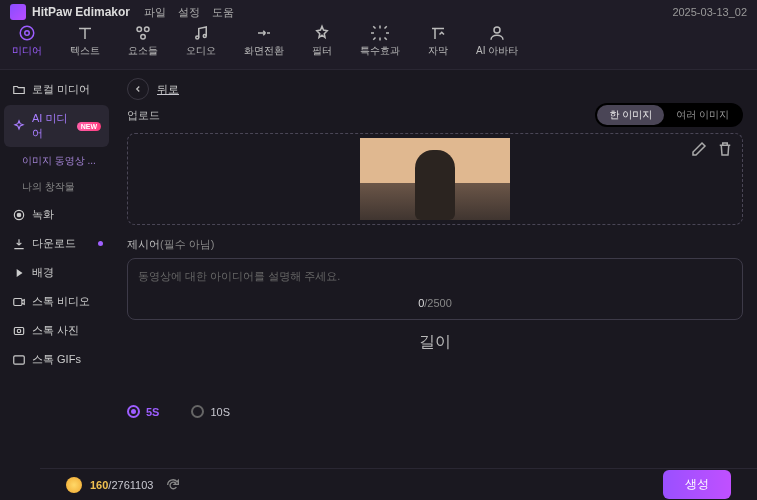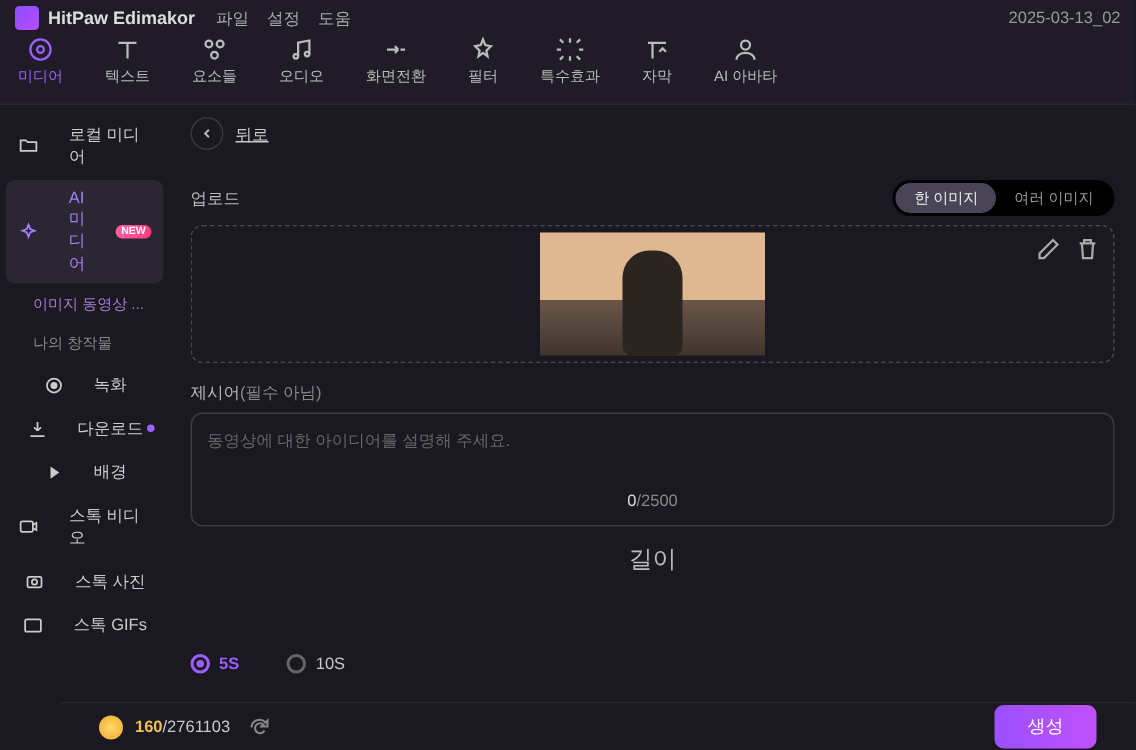--- a/index.html
+++ b/index.html
@@ -60,28 +60,27 @@
   width: 113px;
   background: #1a1820;
   padding: 6px 4px;
   display: flex;
   flex-direction: column;
   gap: 2px;
 }
 .side-item {
   display: flex;
   align-items: center;
-  gap: 20px;
+  gap: 6px;
   padding: 6px 8px;
   border-radius: 6px;
   color: #ccc;
   font-size: 11px;
   cursor: pointer;
   position: relative;
-  justify-content: center;
 }
 .side-item.selected { background: #2a2733; color: #a87eff; }
 .side-icon { width: 14px; height: 14px; flex-shrink: 0; }
 .badge-new {
   background: linear-gradient(90deg, #ff5ea8, #ff3d7f);
   color: #fff;
   font-size: 7px;
   padding: 1px 4px;
   border-radius: 6px;
   margin-left: auto;
@@ -106,21 +105,21 @@
   flex: 1;
   padding: 8px 14px;
   overflow: auto;
   display: flex;
   flex-direction: column;
 }
 .back-row {
   display: flex;
   align-items: center;
   gap: 8px;
-  margin-bottom: 20px;
+  margin-bottom: 3px;
   text-decoration: underline;
 }
 .back-btn {
   width: 22px; height: 22px;
   border-radius: 50%;
   border: 1px solid #3a3742;
   display: flex; align-items: center; justify-content: center;
   color: #bbb;
   cursor: pointer;
 }
@@ -187,21 +186,21 @@
   background: #2b2420;
   border-radius: 18px 18px 6px 6px;
 }
 
 .prompt-label { color: #bbb; font-size: 11px; margin-bottom: 6px; }
 .prompt-optional { color: #888; }
 .prompt-box {
   border: 1px solid #3d3a48;
   border-radius: 8px;
   padding: 10px;
-  height: 76px;
+  height: 62px;
   display: flex;
   flex-direction: column;
   margin-bottom: 12px;
 }
 .prompt-placeholder { color: #666; font-size: 11px; flex: 1; }
 .char-count { color: #888; font-size: 11px; text-align: center; }
 .char-count .cur { color: #ddd; font-weight: 500; }
 
 .len-label { color: #bbb; font-size: 16px; margin-bottom: 8px; text-align: center; }
 .radio-group { display: flex; gap: 32px; margin-top: 44px; }

